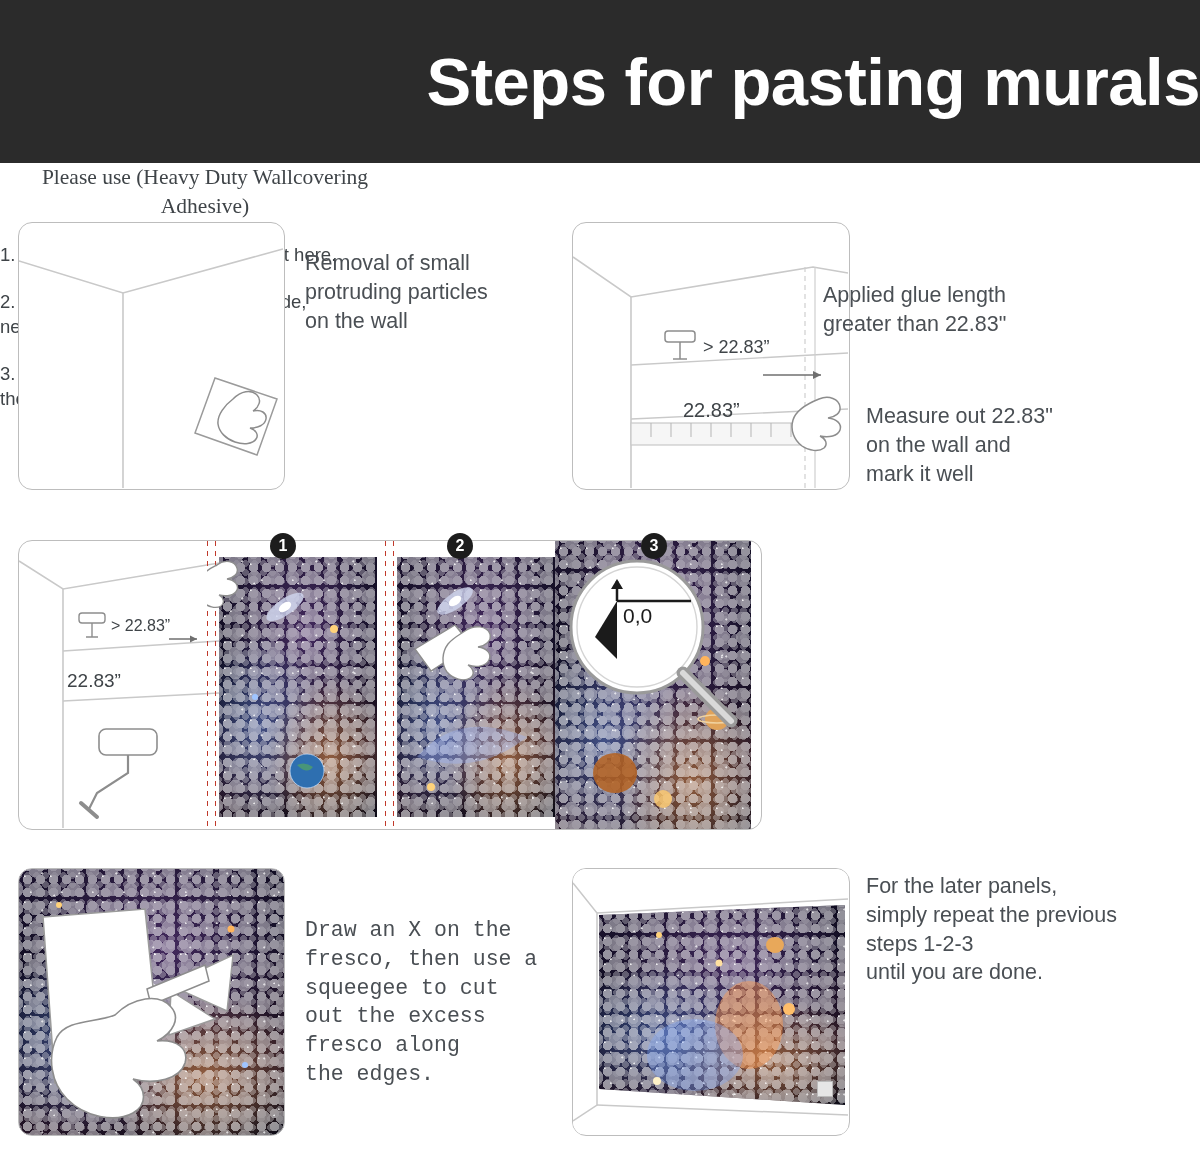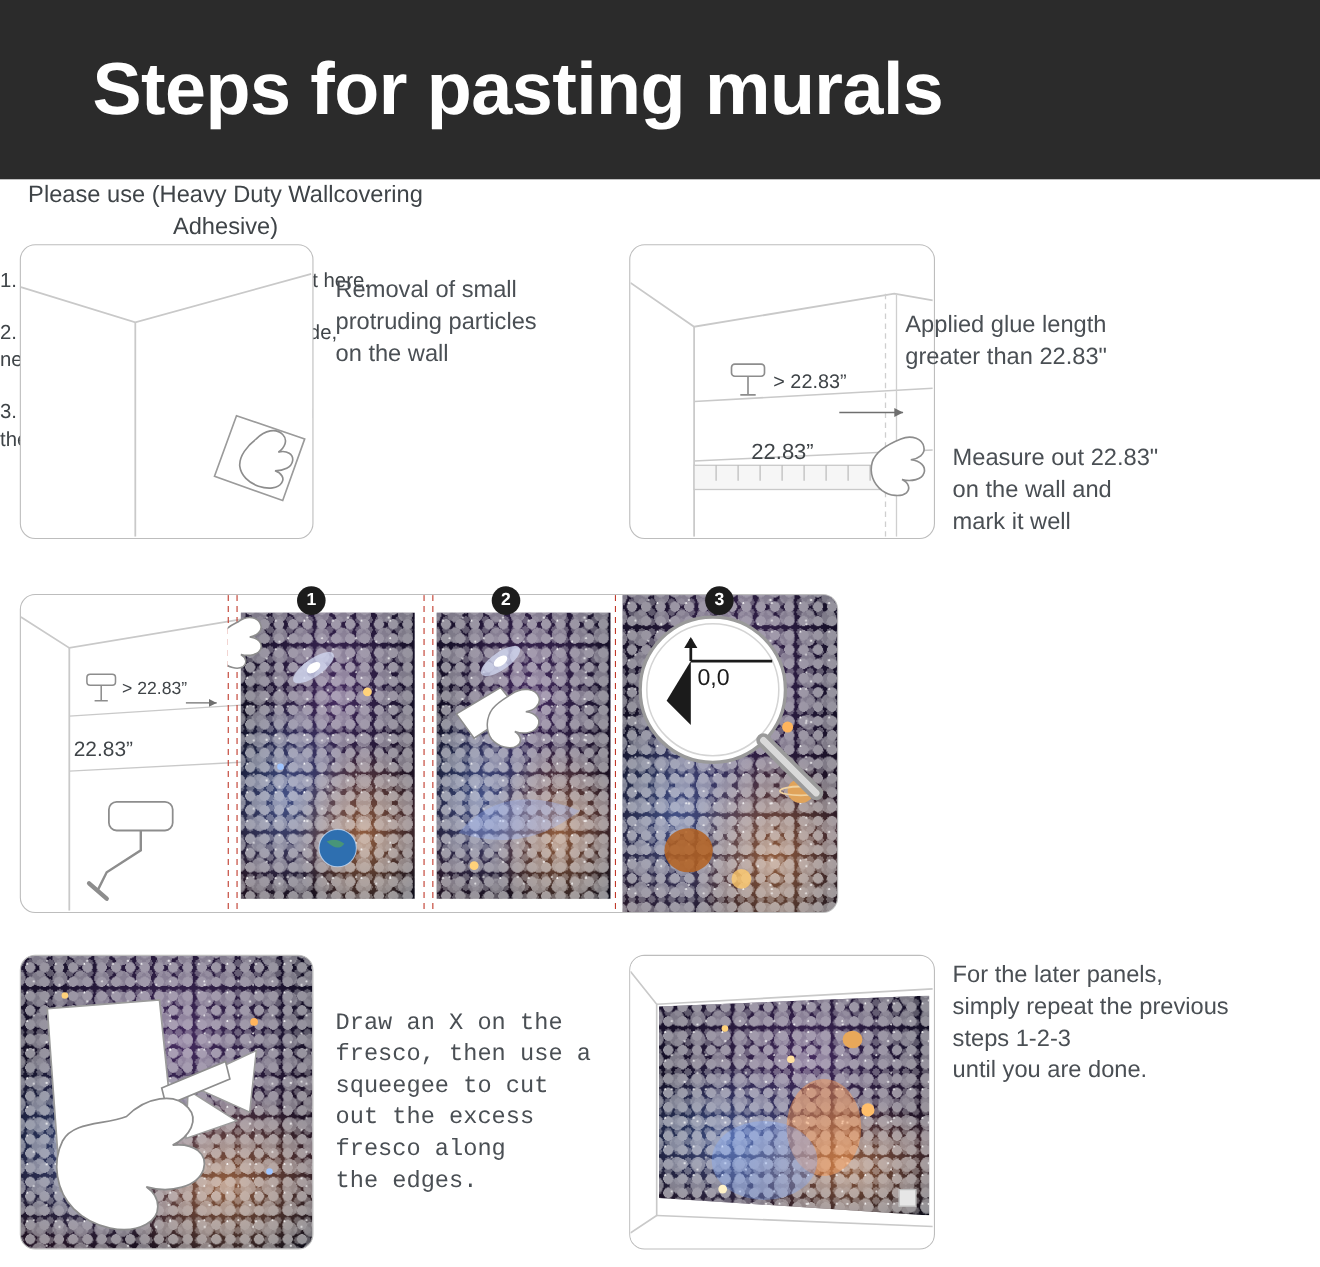--- a/index.html
+++ b/index.html
@@ -18,20 +18,21 @@
 
   
   .header {
     width: 1200px;
     height: 163px;
     background: #2b2b2b;
     display: flex;
     align-items: center;
     box-sizing: border-box;
     padding-left: 84px;
+    justify-content: flex-end;
   }
   .header h1 {
     margin: 0;
     color: #ffffff;
     font-size: 67px;
     font-weight: bold;
     letter-spacing: -0.5px;
     line-height: 1;
   }
 
@@ -62,20 +63,21 @@
 
   
   #panel-apply      { left: 18px;  top: 540px; width: 744px; height: 290px; }
   #apply-text       { left: 776px; top: 540px; width: 410px; }
   .apply-title {
     font-size: 21.5px;
     text-align: center;
     line-height: 1.35;
     color: #3f4448;
     margin-bottom: 22px;
+    font-family: Liberation Serif, serif;
   }
   .apply-step {
     font-size: 18.5px;
     line-height: 1.35;
     margin-bottom: 22px;
     color: #3f4448;
     white-space: pre-line;
   }
 
   
@@ -254,21 +256,21 @@
       </svg>
 
       <svg width="96" height="70" viewBox="0 0 96 70" style="position:absolute;left:12px;top:58px;">
         <path d="M6 34 L46 10 L62 30 L22 56 Z" fill="#fff" stroke="#8d8d8d" stroke-width="1.4"></path>
         <path d="M56 16 c10 -7 22 -5 25 3 c2 7 -5 12 -12 13 c9 1 14 7 11 13 c-3 6 -12 8 -21 5 c6 4 7 10 2 13 c-6 4 -17 1 -23 -6 c-6 -8 -5 -20 1 -28 c5 -6 11 -9 17 -13z" fill="#fff" stroke="#8d8d8d" stroke-width="1.4"></path>
       </svg>
     </div>
 
     <div style="position:absolute;left:540px;top:0;width:1px;height:287px;background:repeating-linear-gradient(#c0392b 0 5px, transparent 5px 10px);"></div>
 
-    <div class="space" style="position:absolute;left:547px;top:0;width:196px;height:308px;">
+    <div class="space" style="position:absolute;left:536px;top:0;width:196px;height:308px;">
       <div class="starfield"></div>
       <svg width="196" height="287" viewBox="0 0 196 287" style="position:absolute;inset:0">
         <circle cx="40" cy="60" r="3.5" fill="#ffd27a"></circle>
         <circle cx="150" cy="120" r="5" fill="#ffb45c"></circle>
         <ellipse cx="162" cy="178" rx="12" ry="11" fill="#e0a35a"></ellipse>
         <ellipse cx="162" cy="178" rx="19" ry="4" fill="none" stroke="#f0d2a0" stroke-width="1.6"></ellipse>
         <ellipse cx="60" cy="232" rx="22" ry="20" fill="#b4601f" opacity=".85"></ellipse>
         <circle cx="108" cy="258" r="9" fill="#ffca6e" opacity=".8"></circle>
       </svg>
 

